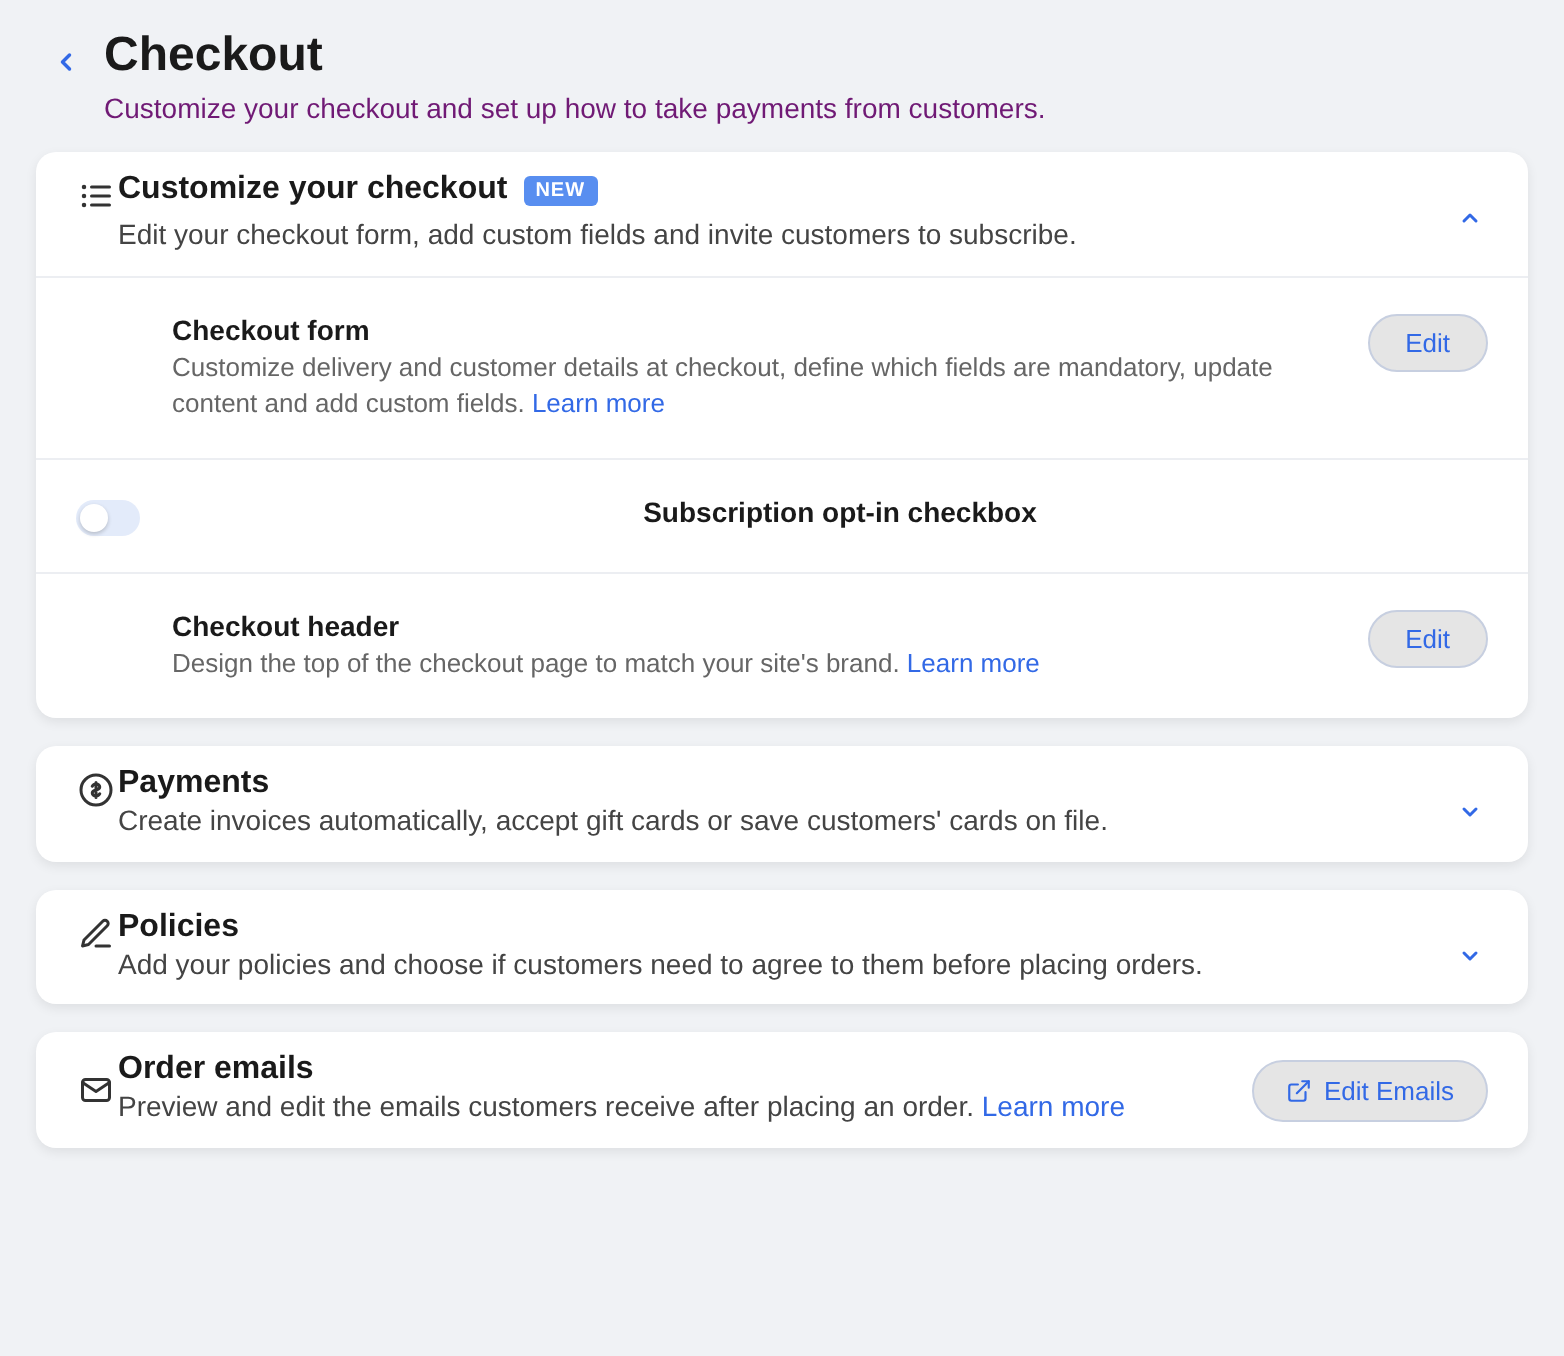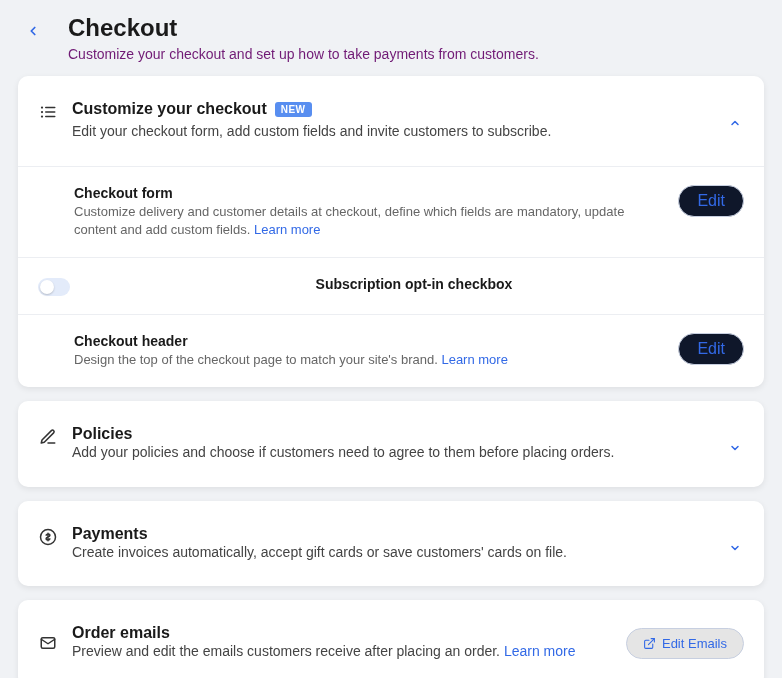--- a/index.html
+++ b/index.html
@@ -10,21 +10,21 @@
     height: 678px;
     overflow: hidden;
     color: #1a1a1a;
   }
   .page {
     padding: 14px 18px 18px 18px;
   }
   .header {
     display: flex;
     align-items: flex-start;
-    gap: 24px;
+    gap: 8px;
     margin-bottom: 14px;
     padding-left: 4px;
   }
   .back-btn {
     width: 22px;
     height: 22px;
     display: flex;
     align-items: center;
     justify-content: center;
     margin-top: 6px;
@@ -43,22 +43,22 @@
   }
   .card {
     background: #fff;
     border-radius: 10px;
     box-shadow: 0 2px 6px rgba(0,0,0,0.08);
     margin-bottom: 14px;
   }
   .card-header {
     display: flex;
     align-items: flex-start;
-    padding: 24px 20px;
-    gap: 14px;
+    padding: 10px 20px;
+    gap: 1px;
     cursor: pointer;
   }
   .card-icon {
     width: 20px;
     height: 20px;
     display: flex;
     align-items: center;
     justify-content: center;
     margin-top: 2px;
     color: #333;
@@ -104,41 +104,41 @@
     border-top: 1px solid #eceef2;
     padding: 18px 20px 18px 56px;
     display: flex;
     align-items: flex-start;
     gap: 14px;
   }
   .sub-row.with-toggle {
     padding-left: 20px;
     text-align: center;
   }
-  .sub-row-body { flex: 1; }
+  .sub-row-body { flex: 1; margin-left: 12px; }
   .sub-title {
     font-size: 14px;
     font-weight: 600;
     color: #1a1a1a;
     margin-bottom: 2px;
   }
   .sub-desc {
     font-size: 13px;
     color: #666;
     line-height: 1.4;
   }
   .link {
     color: #3269e6;
     cursor: pointer;
   }
   .edit-btn {
     border: 1px solid #c7cfe0;
-    background: #0f172a;
-    color: #3269e6;
-    font-size: 16px;
+    background: #e5e5e5;
+    color: #3269e6;
+    font-size: 13px;
     font-weight: 500;
     padding: 6px 18px;
     border-radius: 18px;
     cursor: pointer;
     flex-shrink: 0;
   }
   .edit-emails-btn {
     border: 1px solid #c7cfe0;
     background: #e5e5e5;
     color: #3269e6;
@@ -243,47 +243,47 @@
         <div class="sub-desc"><span>Design the top of the checkout page to match your site's brand. </span><span class="link">Learn more</span></div>
       </div>
       <button class="edit-btn">Edit</button>
     </div>
   </div>
 
   <div class="card">
     <div class="card-header">
       <div class="card-icon">
         <svg width="18" height="18" viewBox="0 0 24 24" fill="none" stroke="currentColor" stroke-width="2" stroke-linecap="round" stroke-linejoin="round">
-            <path d="M12 20h9"></path>
-            <path d="M16.5 3.5a2.12 2.12 0 0 1 3 3L7 19l-4 1 1-4Z"></path>
+            <circle cx="12" cy="12" r="10"></circle>
+            <path d="M12 7v10 M9.5 9.5c.5-.9 1.5-1.5 2.5-1.5 1.6 0 2.5 1 2.5 2s-1 1.6-2.5 2-2.5 1-2.5 2 .9 2 2.5 2c1 0 2-.6 2.5-1.5"></path>
           </svg>
       </div>
       <div class="card-body">
-        <div class="card-title">Policies</div>
-        <div class="card-sub">Add your policies and choose if customers need to agree to them before placing orders.</div>
+        <div class="card-title">Payments</div>
+        <div class="card-sub">Create invoices automatically, accept gift cards or save customers' cards on file.</div>
       </div>
       <div class="chevron">
         <svg width="12" height="12" viewBox="0 0 24 24" fill="none" stroke="currentColor" stroke-width="3" stroke-linecap="round" stroke-linejoin="round">
             <polyline points="6 9 12 15 18 9"></polyline>
           </svg>
       </div>
     </div>
   </div>
 
   <div class="card">
     <div class="card-header">
       <div class="card-icon">
         <svg width="18" height="18" viewBox="0 0 24 24" fill="none" stroke="currentColor" stroke-width="2" stroke-linecap="round" stroke-linejoin="round">
-            <circle cx="12" cy="12" r="10"></circle>
-            <path d="M12 7v10 M9.5 9.5c.5-.9 1.5-1.5 2.5-1.5 1.6 0 2.5 1 2.5 2s-1 1.6-2.5 2-2.5 1-2.5 2 .9 2 2.5 2c1 0 2-.6 2.5-1.5"></path>
+            <path d="M12 20h9"></path>
+            <path d="M16.5 3.5a2.12 2.12 0 0 1 3 3L7 19l-4 1 1-4Z"></path>
           </svg>
       </div>
       <div class="card-body">
-        <div class="card-title">Payments</div>
-        <div class="card-sub">Create invoices automatically, accept gift cards or save customers' cards on file.</div>
+        <div class="card-title">Policies</div>
+        <div class="card-sub">Add your policies and choose if customers need to agree to them before placing orders.</div>
       </div>
       <div class="chevron">
         <svg width="12" height="12" viewBox="0 0 24 24" fill="none" stroke="currentColor" stroke-width="3" stroke-linecap="round" stroke-linejoin="round">
             <polyline points="6 9 12 15 18 9"></polyline>
           </svg>
       </div>
     </div>
   </div>
 
   <div class="card">

